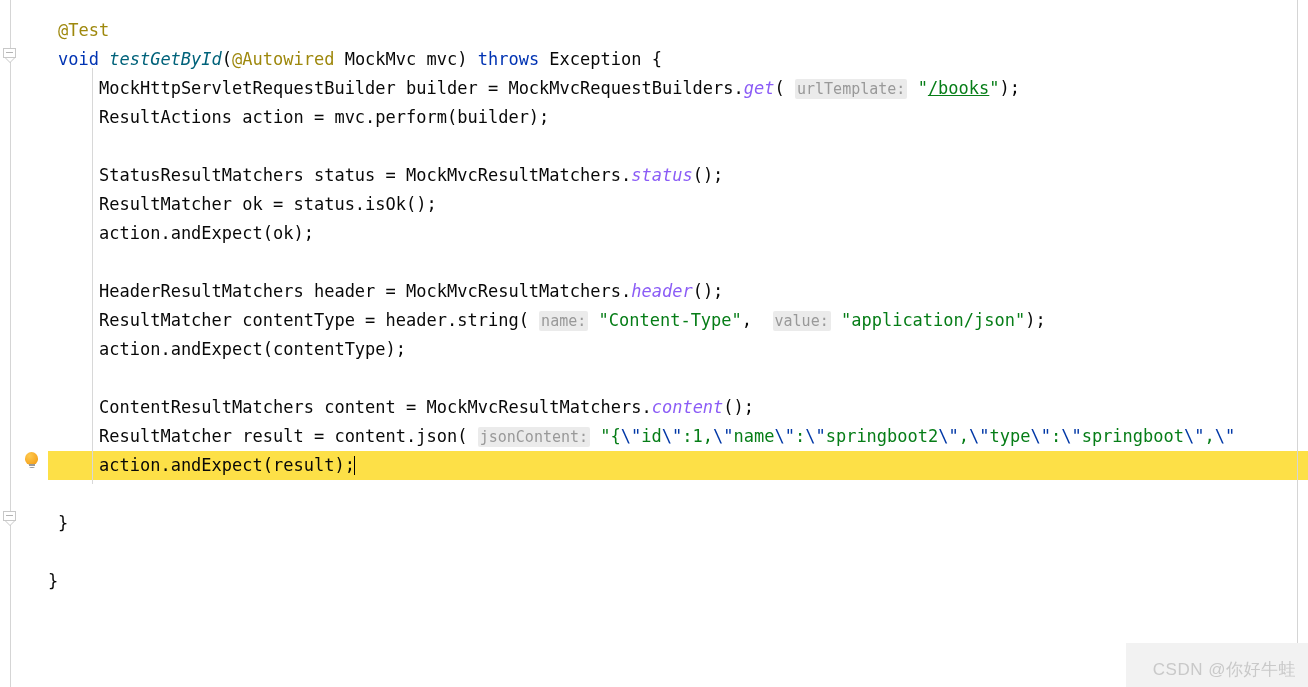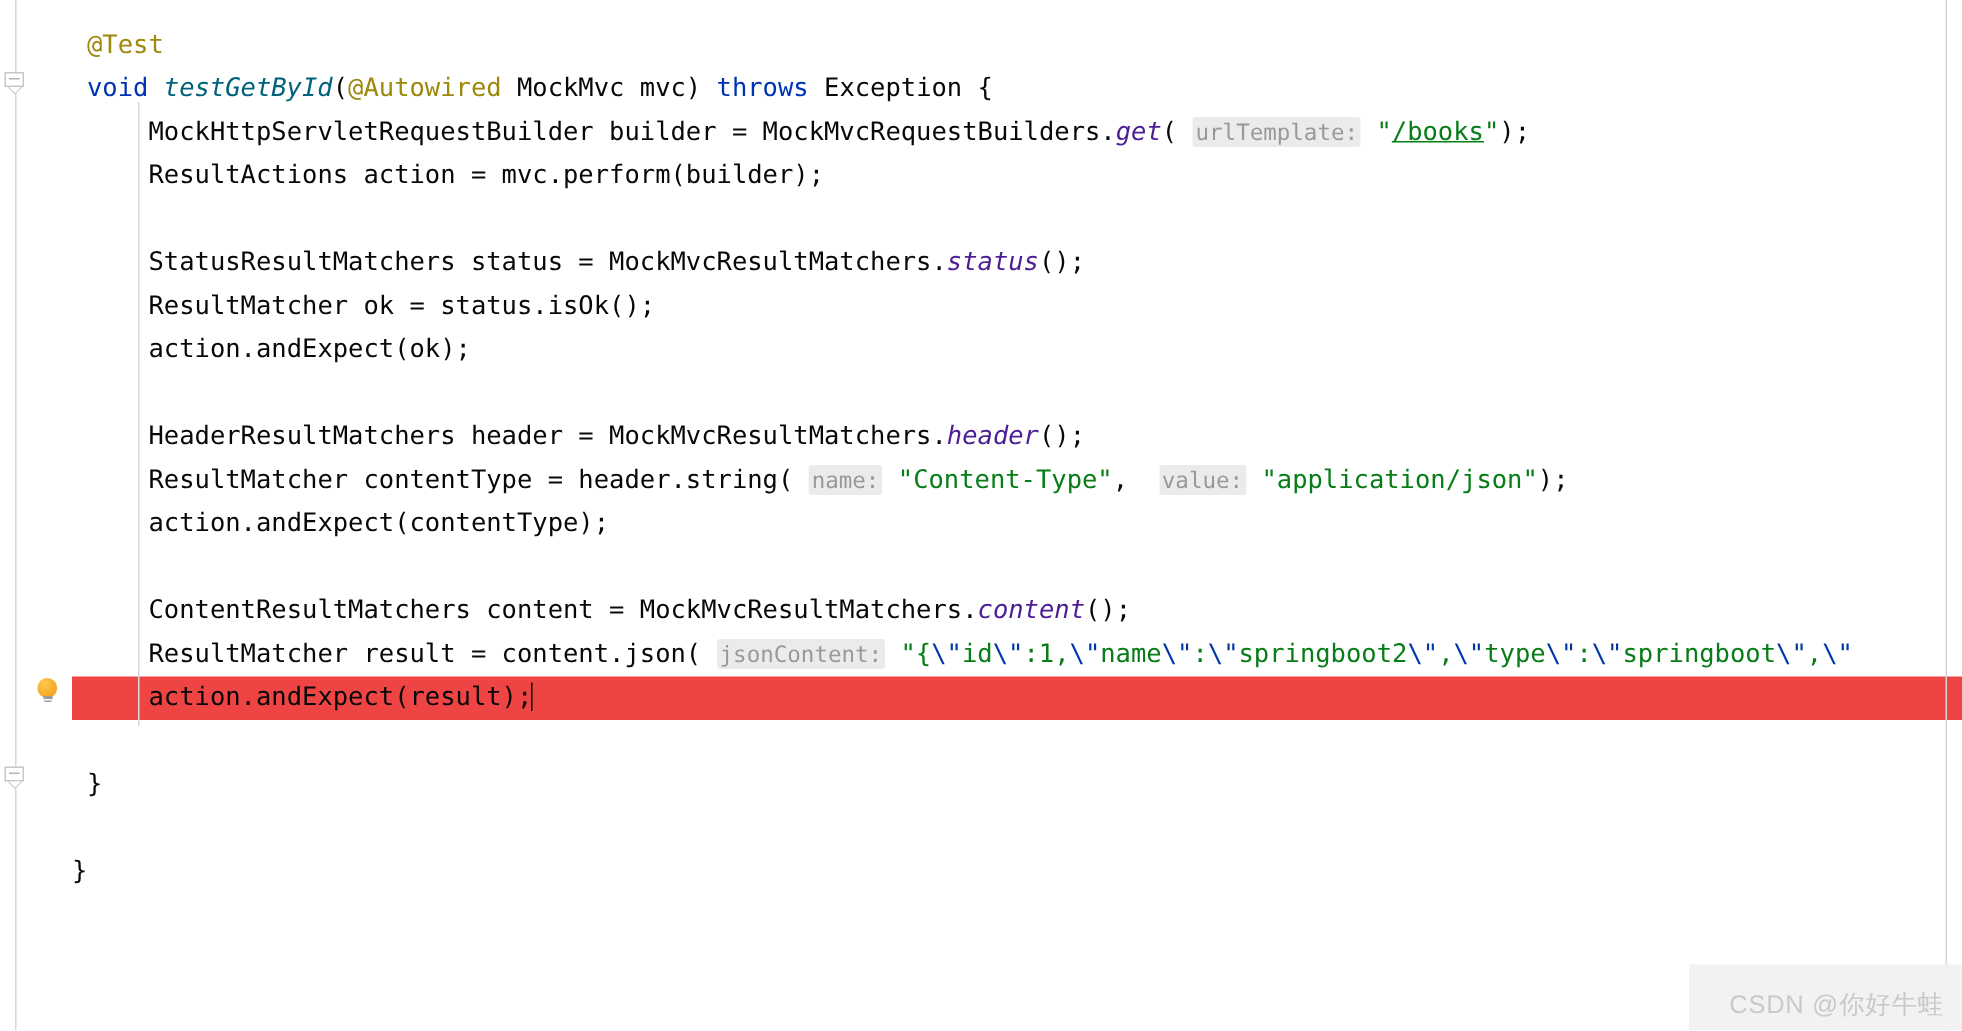--- a/index.html
+++ b/index.html
@@ -117,21 +117,21 @@
   .line {
     position: absolute;
     left: 0;
     height: 29px;
     width: 1260px;
     white-space: pre;
   }
   .line .txt { padding-left: 6px; display: inline-block; }
 
   .caret-line {
-    background: #ef4444;
+    background: #fde047;
   }
 
   
   .indent-guide {
     position: absolute;
     width: 1px;
     background: #d8d8d8;
   }
 
   
@@ -141,21 +141,21 @@
     left: 1297px;
     width: 1px;
     height: 687px;
     background: #d5d5d5;
   }
 
   
   .kw    { color: #0033b3; }
   .anno  { color: #9e880d; }
   .mname { color: #00627a; font-style: italic; }
-  .meth  { color: #4c1d95; font-style: italic; }
+  .meth  { color: #8b5cf6; font-style: italic; }
   .str   { color: #067d17; }
   .esc   { color: #0037a6; }
   .plain { color: #080808; }
   .hint  {
     color: #999999;
     background: #ebebeb;
     border-radius: 2px;
     padding: 1px 2px;
     font-size: 15px;
   }

